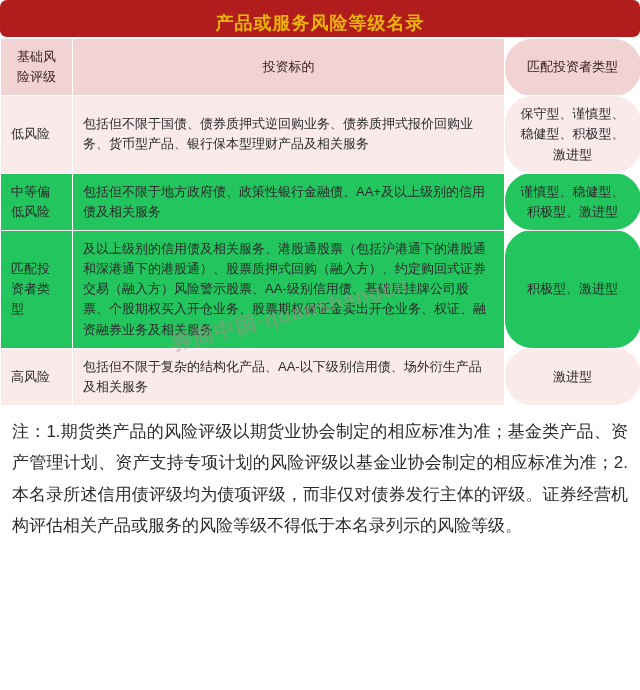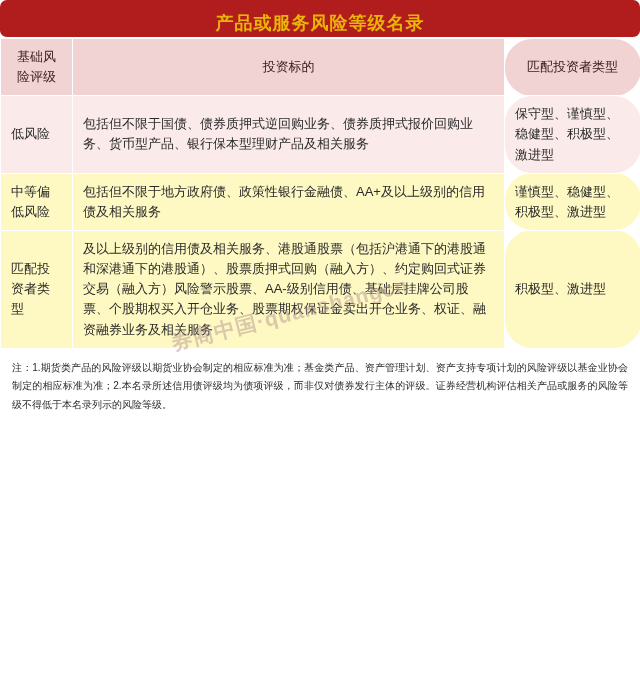--- a/index.html
+++ b/index.html
@@ -60,28 +60,28 @@
   .cell-level {
     text-align: left;
     font-size: 13.5px;
     color: #2b2b2b;
   }
   .cell-target {
     text-align: left;
     font-size: 13px;
   }
   .cell-investor {
-    text-align: left;
+    text-align: center;
     font-size: 13px;
   }
   .row-a td { background: #fbeaea; }
-  .row-b td { background: #fef9c3; }
+  .row-b td { background: #22c55e; }
 
   .note {
-    font-size: 10px;
+    font-size: 17px;
     line-height: 1.85;
     color: #2b2b2b;
     padding: 10px 12px 8px 12px;
     text-indent: 0;
     text-align: justify;
   }
   .watermark {
     position: absolute;
     left: 168px;
     top: 300px;
@@ -121,20 +121,25 @@
       <td class="col-investor cell-investor">谨慎型、稳健型、积极型、激进型</td>
     </tr>
 
 
     <tr class="row-b">
       <td class="col-level cell-level">匹配投资者类型</td>
       <td class="col-target cell-target">及以上级别的信用债及相关服务、港股通股票（包括沪港通下的港股通和深港通下的港股通）、股票质押式回购（融入方）、约定购回式证券交易（融入方）风险警示股票、AA-级别信用债、基础层挂牌公司股票、个股期权买入开仓业务、股票期权保证金卖出开仓业务、权证、融资融券业务及相关服务</td>
       <td class="col-investor cell-investor">积极型、激进型</td>
     </tr>
 
+    <tr class="row-a">
+      <td class="col-level cell-level">高风险</td>
+      <td class="col-target cell-target">包括但不限于复杂的结构化产品、AA-以下级别信用债、场外衍生产品及相关服务</td>
+      <td class="col-investor cell-investor">激进型</td>
+    </tr>
   </tbody>
     </table>
 
   <div class="note">注：1.期货类产品的风险评级以期货业协会制定的相应标准为准；基金类产品、资产管理计划、资产支持专项计划的风险评级以基金业协会制定的相应标准为准；2.本名录所述信用债评级均为债项评级，而非仅对债券发行主体的评级。证券经营机构评估相关产品或服务的风险等级不得低于本名录列示的风险等级。</div>
 
   <div class="watermark">券商中国·quanshangcn</div>
 
 </div>
 
 </body></html>

